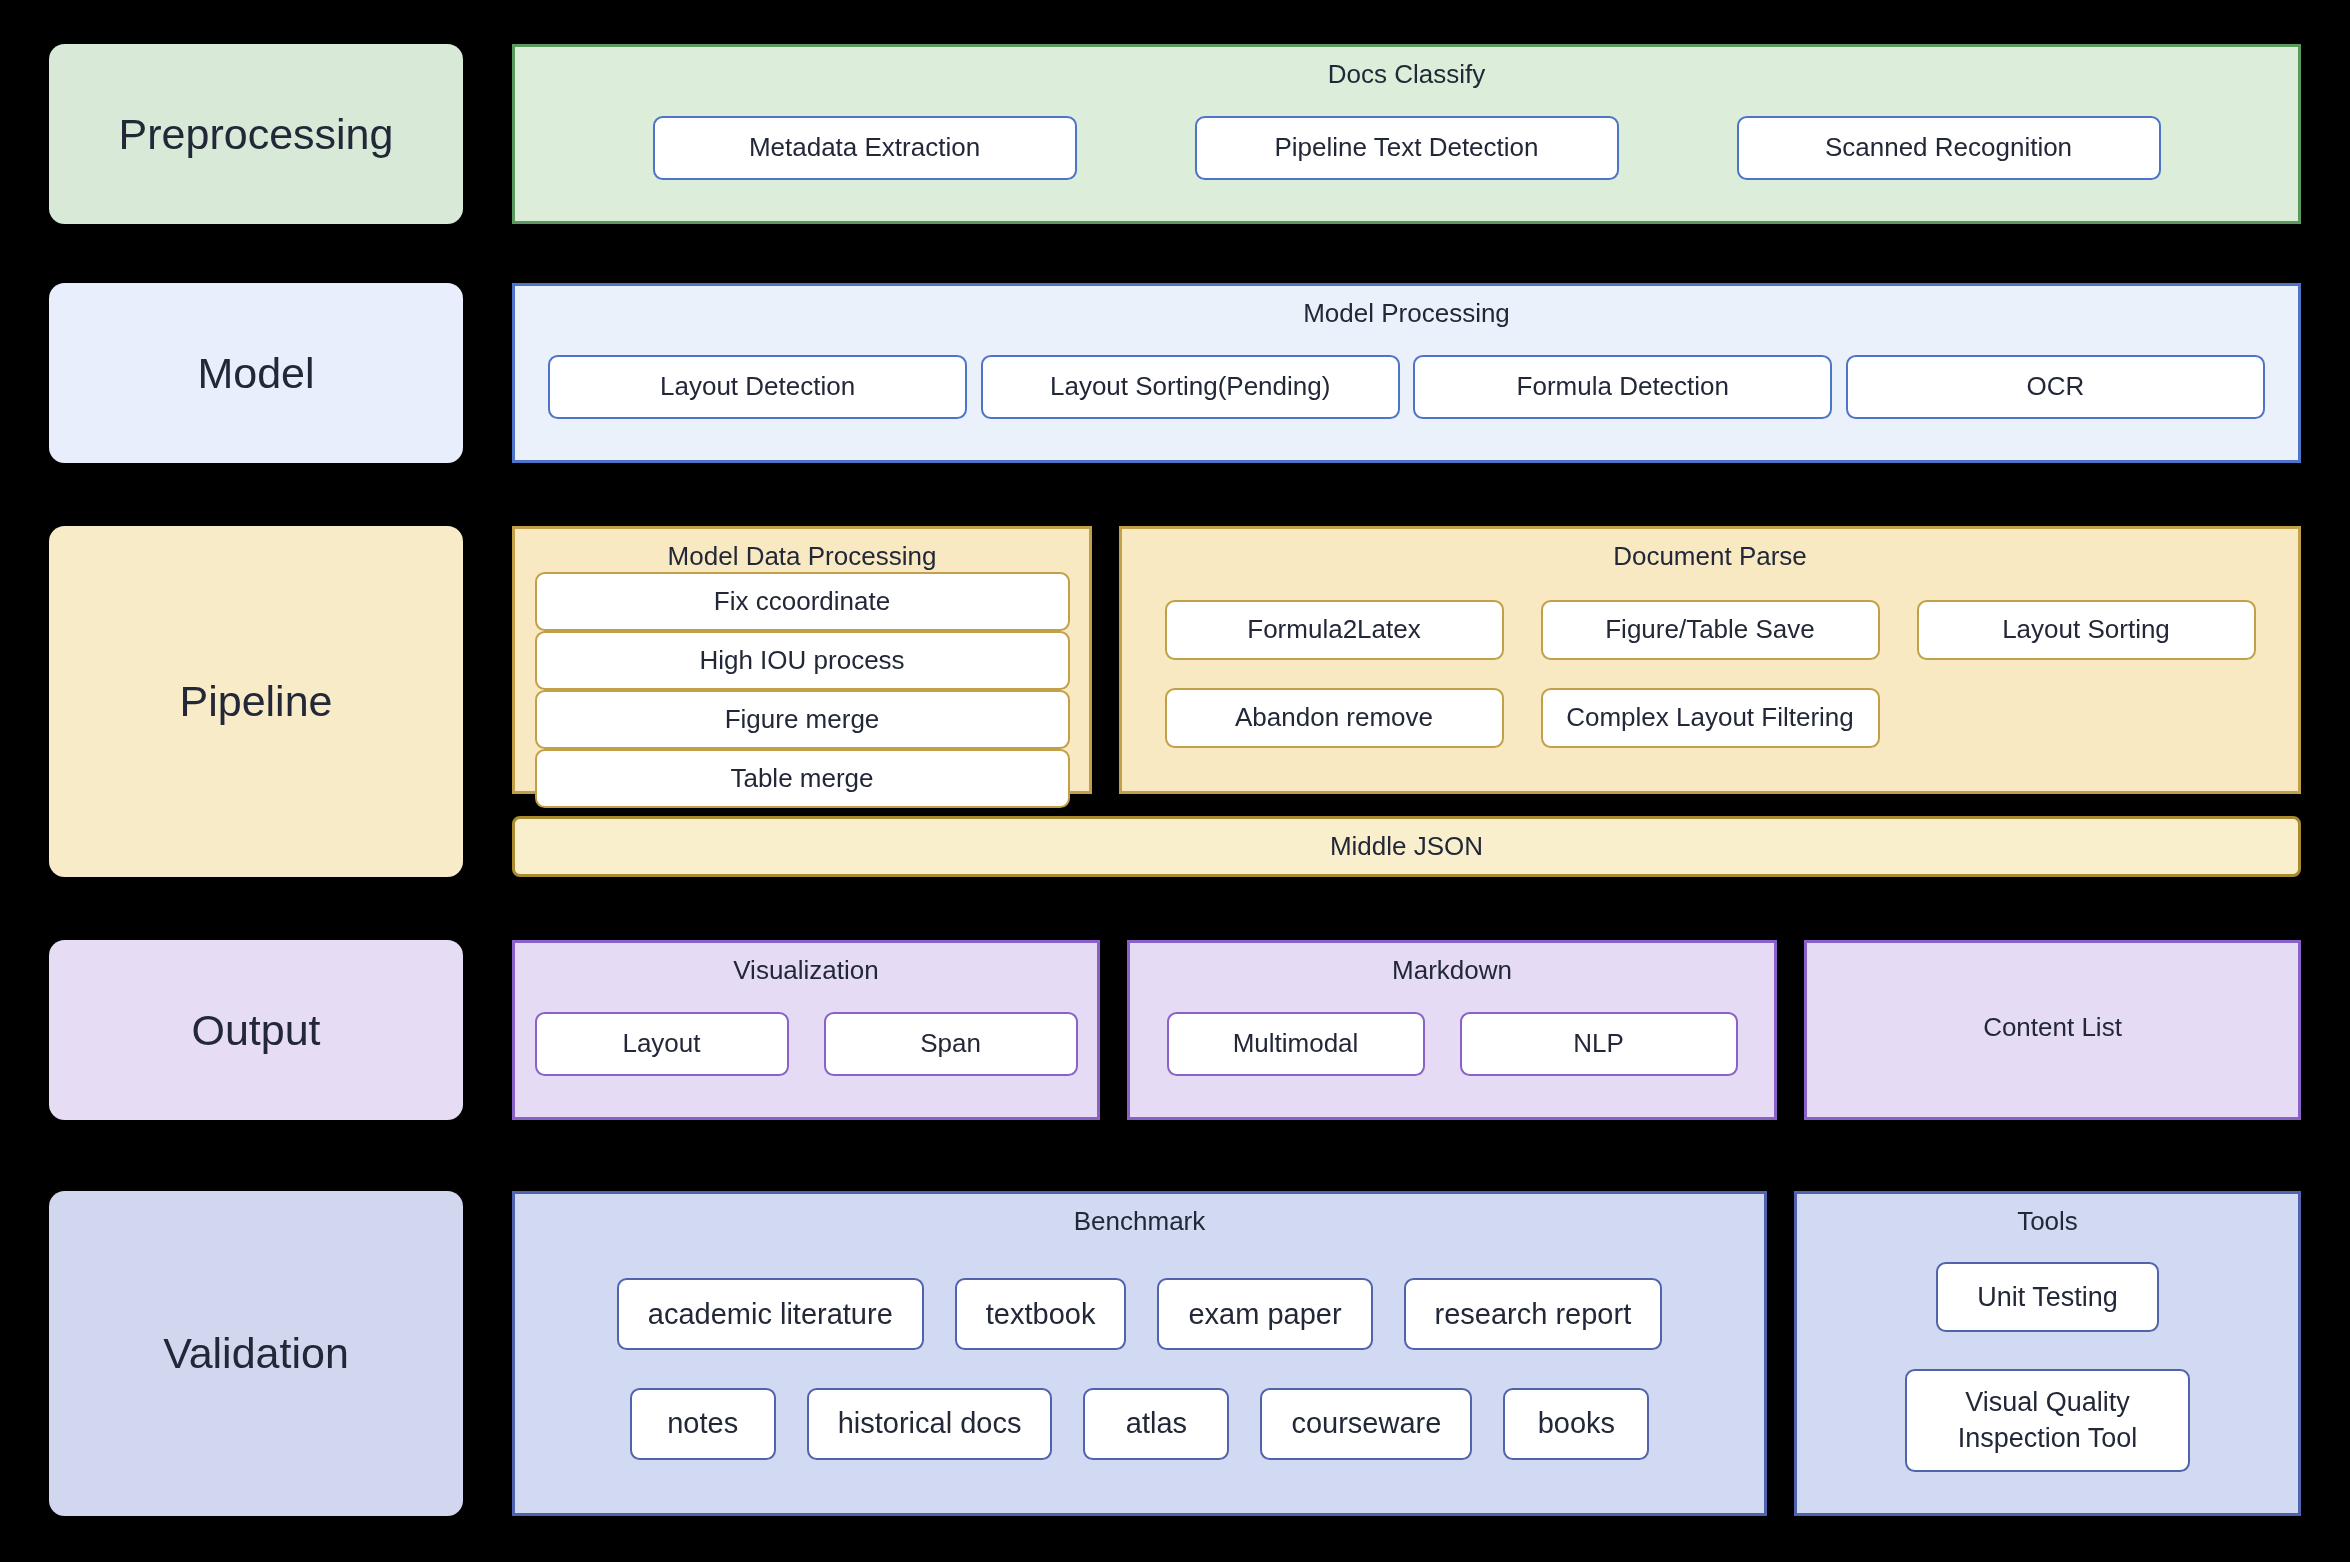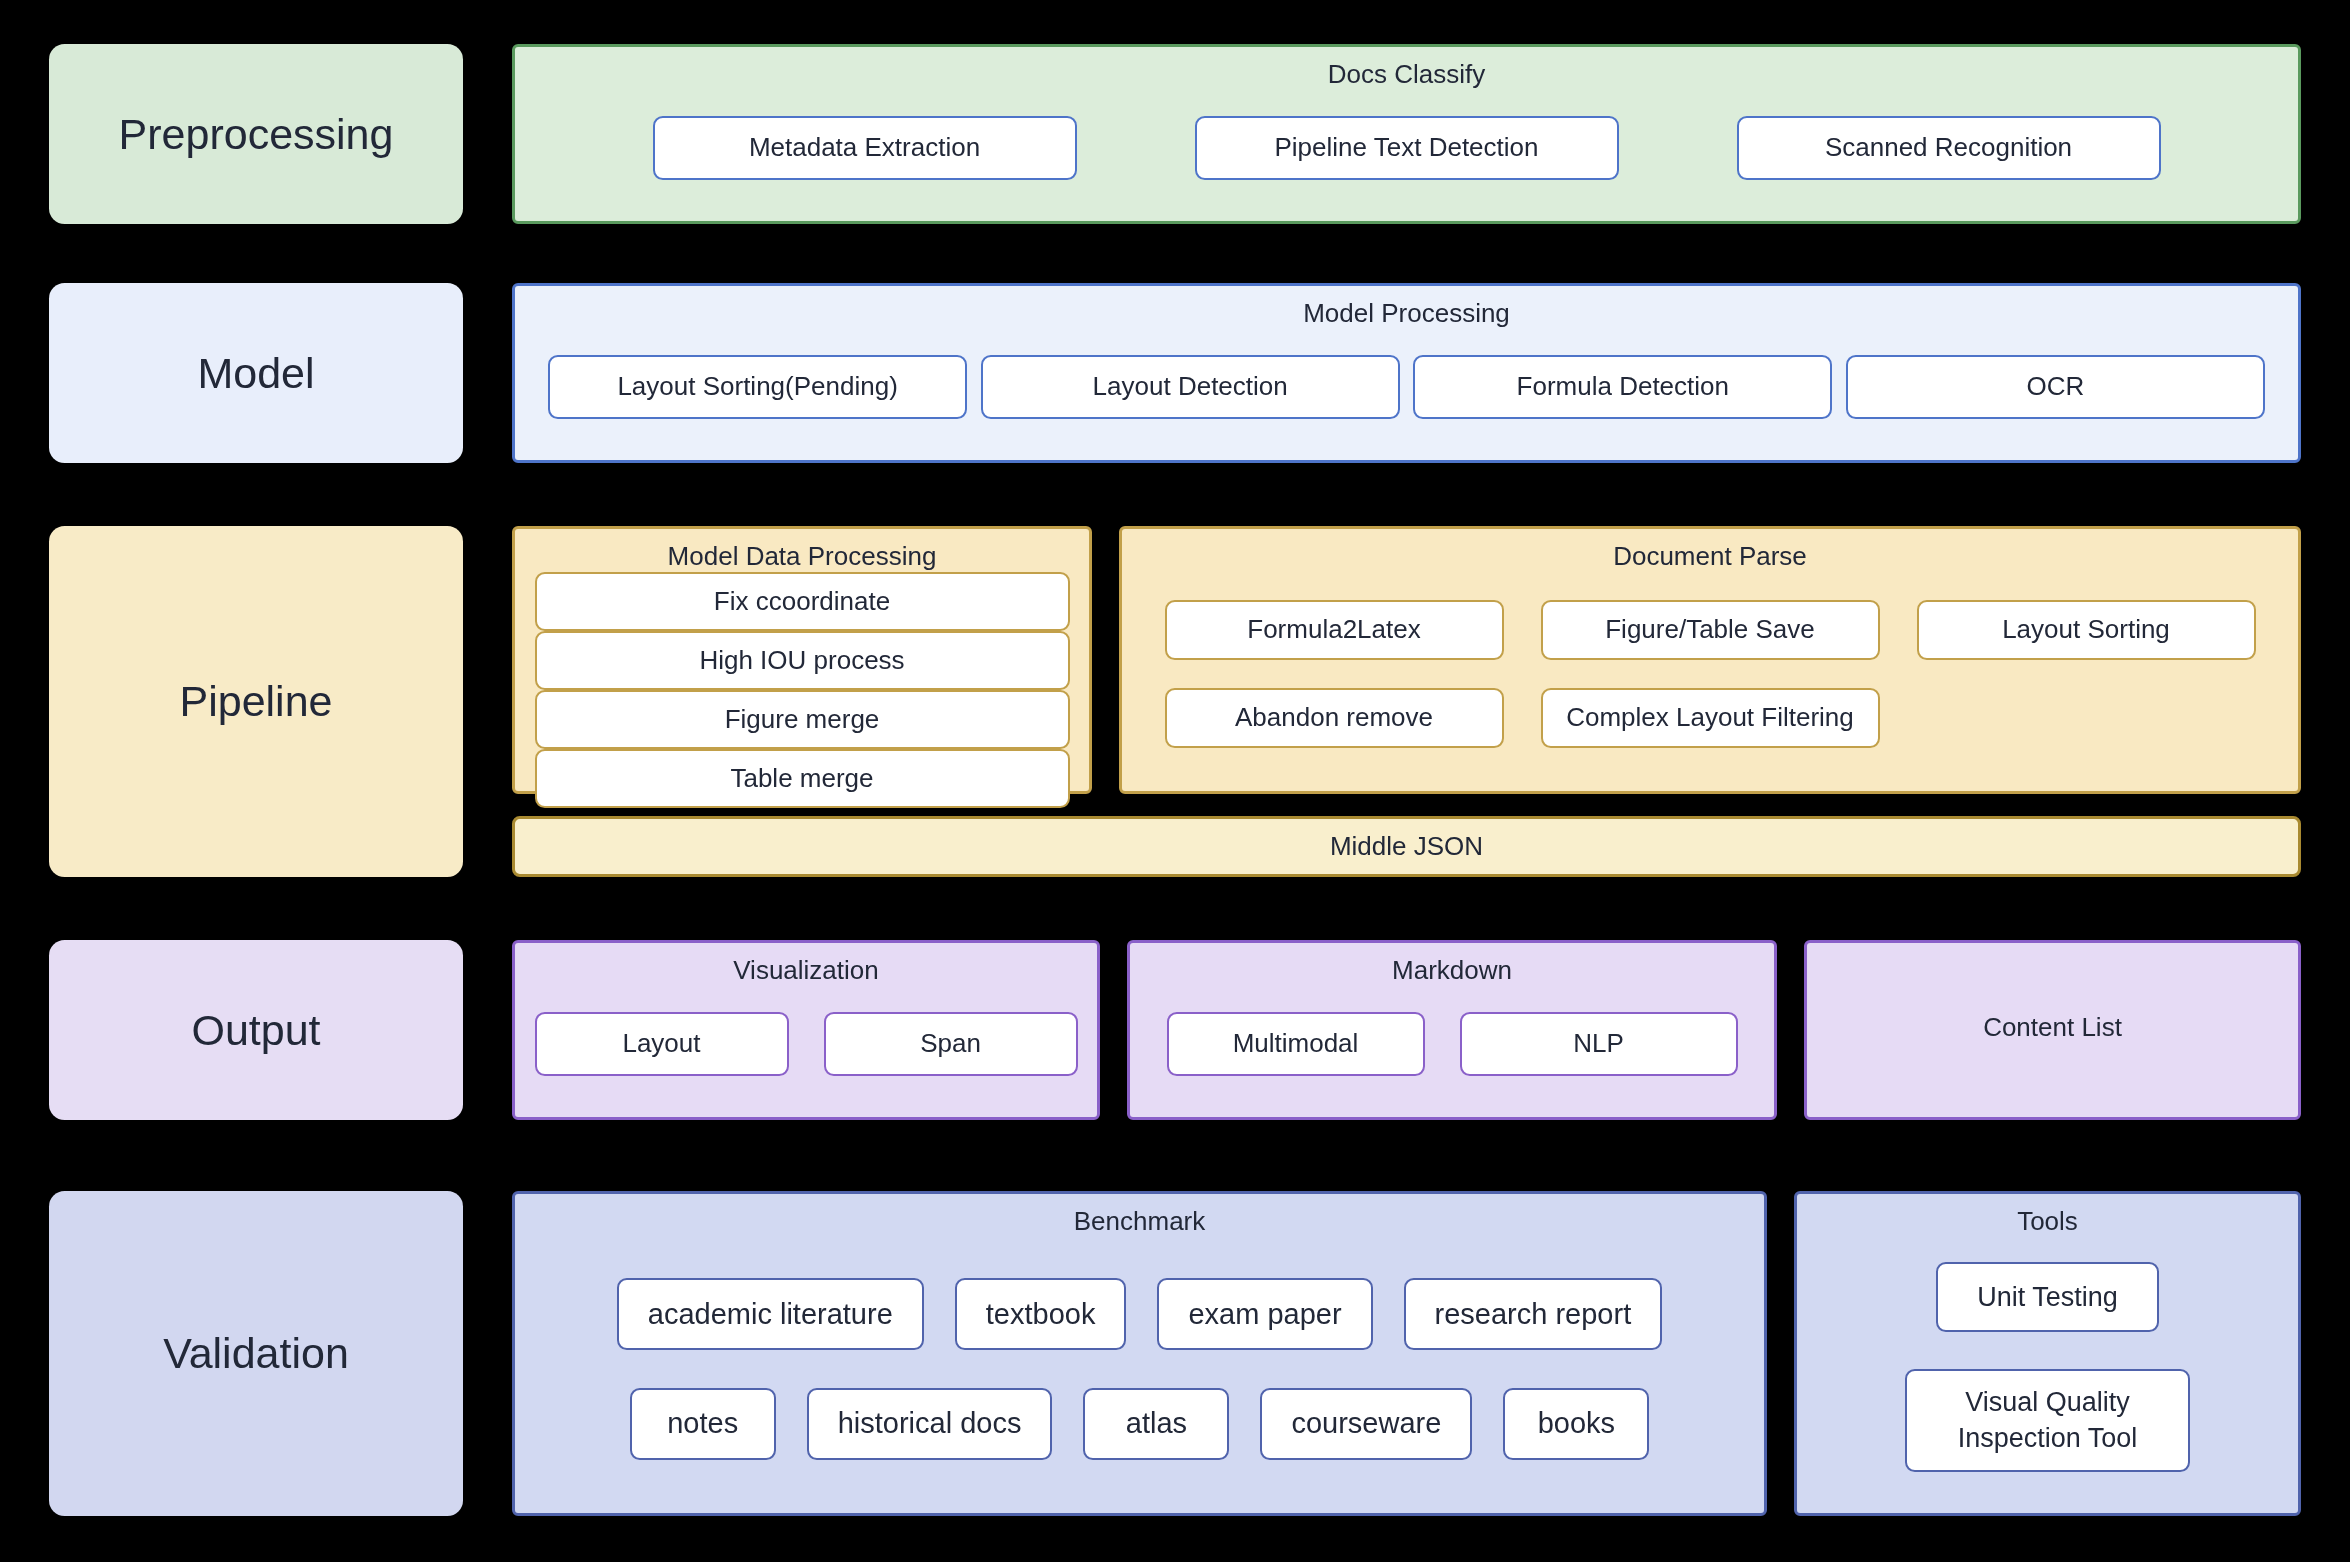--- a/index.html
+++ b/index.html
@@ -27,21 +27,21 @@
   }
   .lab-green  { background: var(--green_label,  #d8ead7); }
   .lab-blue   { background: var(--blue_label,   #e8eefb); }
   .lab-yellow { background: var(--yellow_label, #f8ebc7); }
   .lab-purple { background: var(--purple_label, #e6ddf4); }
   .lab-indigo { background: var(--indigo_label, #d2d7f0); }
 
   .row-body { flex: 1; display: flex; gap: 27px; }
 
   .panel {
-    border: 3.9px solid; border-radius: 6px;
+    border: 3.9px solid; border-radius: 0;
     display: flex; flex-direction: column;
     padding: 11.7px 19.5px 15.6px;
   }
   .p-green  { background: var(--green_fill,  #dcedda); border-color: var(--green_border,  #5a9a5e); }
   .p-blue   { background: var(--blue_fill,   #ebf1fb); border-color: var(--blue_border,   #4e74c9); }
   .p-yellow { background: var(--yellow_fill, #f9e9c2); border-color: var(--yellow_border, #c2a04a); }
   .p-purple { background: var(--purple_fill, #e6dbf5); border-color: var(--purple_border, #8a60c9); }
   .p-indigo { background: var(--indigo_fill, #d2d9f2); border-color: var(--indigo_border, #5063ac); }
 
   .panel-title { text-align: center; font-size: 26px; line-height: 1.2; }
@@ -123,22 +123,22 @@
       </div>
     </div>
   </section>
 
   <section class="row row-model">
     <div class="row-label lab-blue">Model</div>
     <div class="row-body">
       <div class="panel p-blue" style="flex:1">
         <div class="panel-title">Model Processing</div>
         <div class="panel-items">
+          <div class="chip c-blue w430">Layout Detection</div>
           <div class="chip c-blue w430">Layout Sorting(Pending)</div>
-          <div class="chip c-blue w430">Layout Detection</div>
           <div class="chip c-blue w430">Formula Detection</div>
           <div class="chip c-blue w430">OCR</div>
         </div>
       </div>
     </div>
   </section>
 
   <section class="row row-pipeline">
     <div class="row-label lab-yellow">Pipeline</div>
     <div class="pipe-body">

